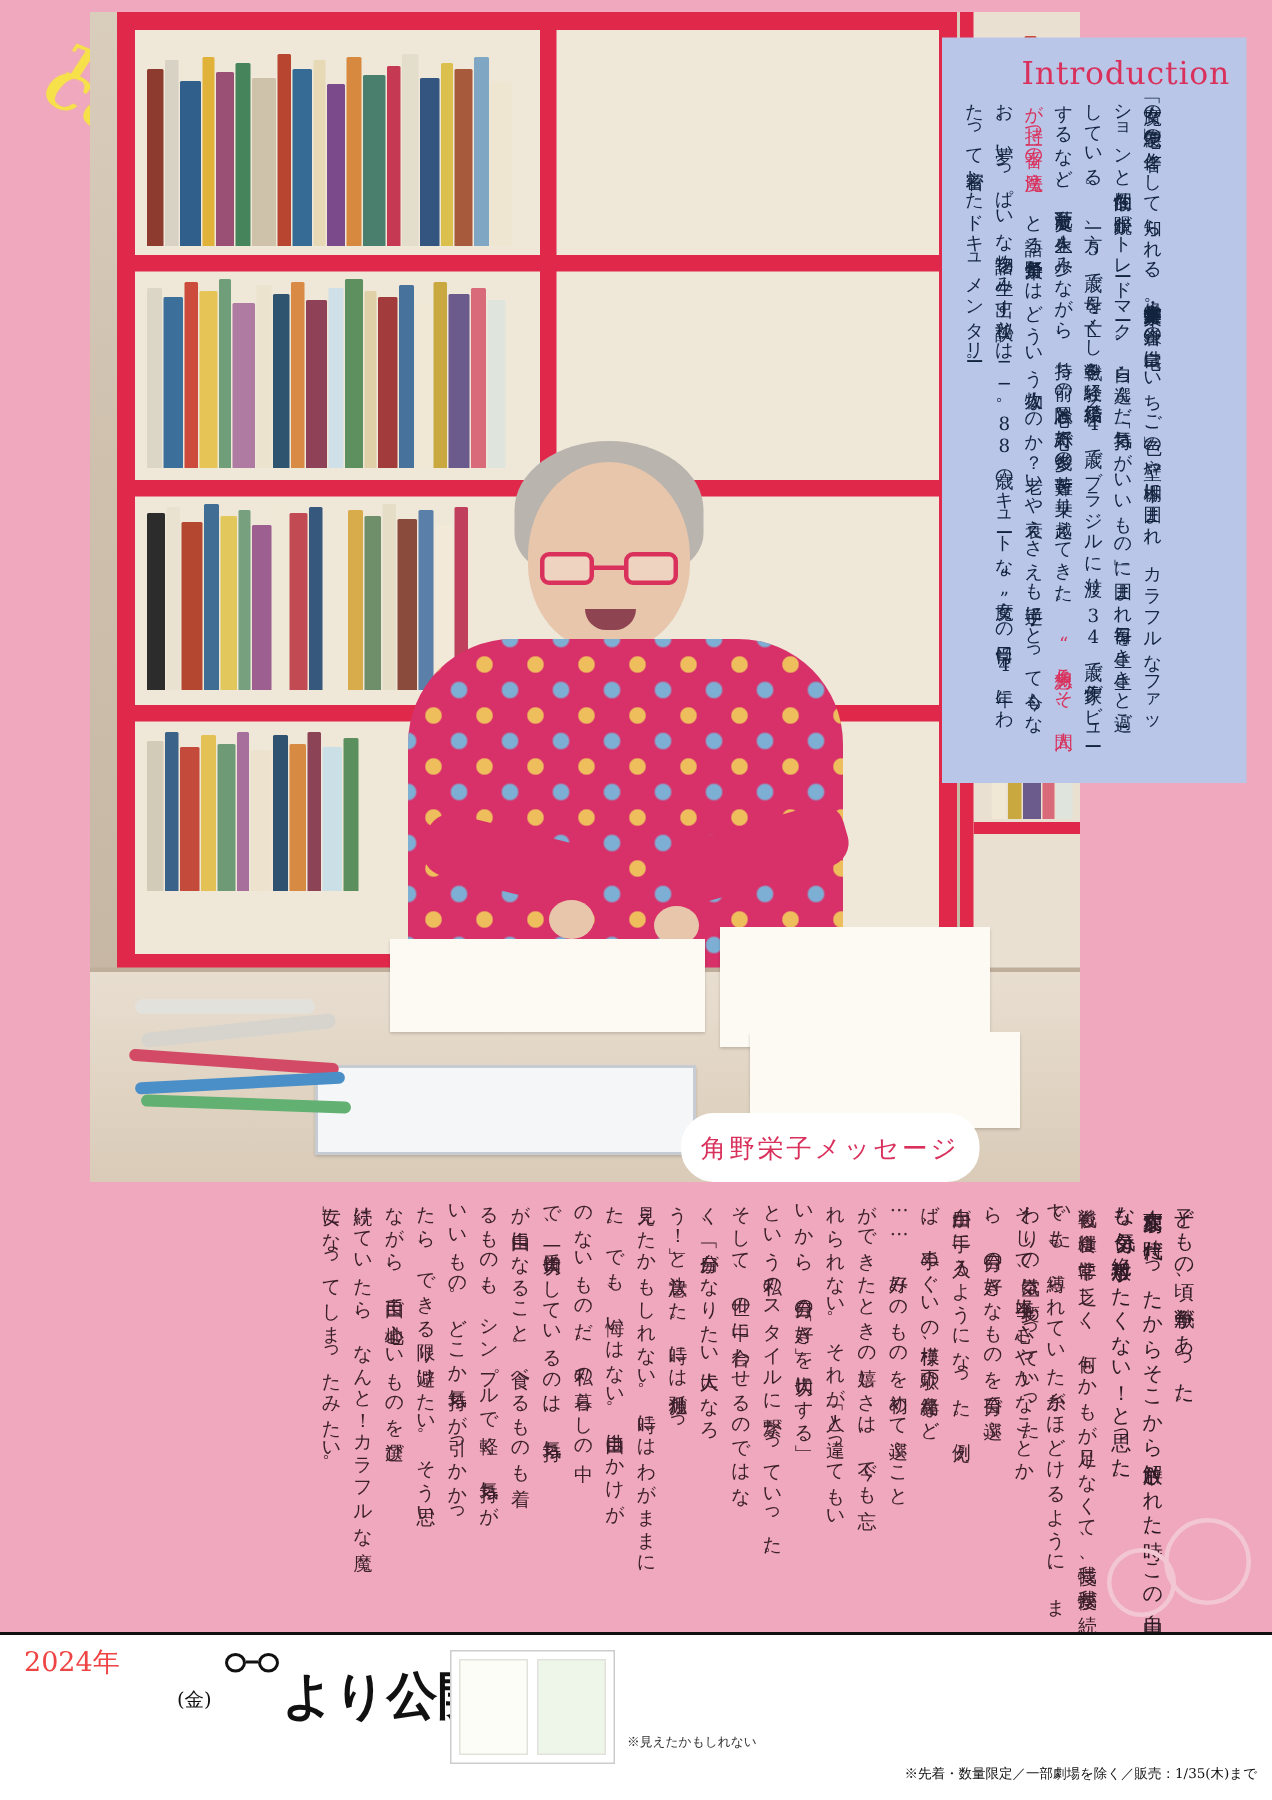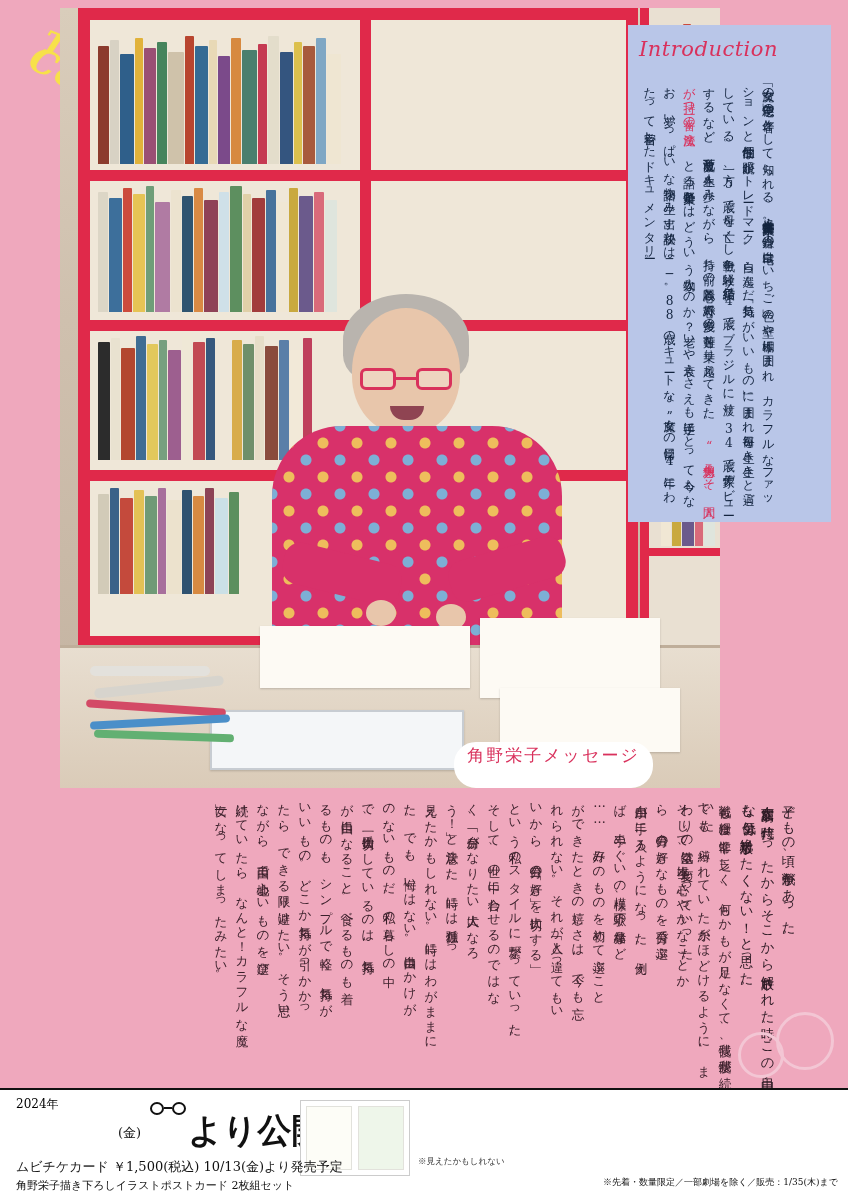--- a/index.html
+++ b/index.html
@@ -202,27 +202,26 @@
     position: absolute;
     right: 17px;
     top: 25px;
     width: 203px;
     height: 497px;
     background: #b9c6e8;
     padding: 10px 11px 10px 11px;
     box-sizing: border-box;
   }
   .intro-title {
-    text-align: left;
+    text-align: right;
     color: #d9315c;
     font-family: "DejaVu Serif", serif;
-    font-style: italic;
     font-size: 21px;
     letter-spacing: .5px;
-    margin: 2px 0 18px;
+    margin: 2px 0 0;
   }
   .intro-body {
     writing-mode: vertical-rl;
     text-orientation: upright;
     height: 432px;
     font-family: "DejaVu Serif", serif;
     font-size: 12.2px;
     line-height: 1.62;
     color: #13243f;
     letter-spacing: .4px;
@@ -233,21 +232,21 @@
   .msg-banner {
     position: absolute;
     right: 195px;
     top: 742px;
     width: 195px;
     height: 42px;
     background: #ffffff;
     border-radius: 22px;
     border: 2px solid #ffffff;
     display: flex;
-    align-items: flex-start;
+    align-items: center;
     justify-content: center;
   }
   .msg-banner span {
     color: #d9315c;
     font-family: "DejaVu Serif", serif;
     font-size: 17px;
     letter-spacing: 2px;
   }
 
   
@@ -291,22 +290,22 @@
     width: 100%;
     height: 110px;
     background: #ffffff;
     border-top: 2px solid #111;
   }
   .f-year {
     position: absolute;
     left: 16px;
     top: 6px;
     font-family: "DejaVu Serif", serif;
-    font-size: 12px;
-    color: #000000;
+    font-size: 18px;
+    color: #ef4444;
   }
   .f-date {
     position: absolute;
     left: 12px;
     top: 14px;
     font-family: "DejaVu Serif", serif;
     font-size: 46px;
     font-weight: bold;
     color: #111;
     letter-spacing: -1px;
@@ -653,18 +652,16 @@
     </div>
     <div class="f-kinyori">(金)</div>
     <div class="f-kokai">より公開</div>
 
     <div class="postcards">
       <div class="pc"></div>
       <div class="pc green"></div>
     </div>
     <div class="pc-note">※見えたかもしれない</div>
 
-    <div class="f-line1">ムビチケカード ￥1,500(税込) 10/13(金)より発売予定</div>
-    <div class="f-line2">角野栄子描き下ろしイラストポストカード 2枚組セット</div>
     <div class="f-right-note">※先着・数量限定／一部劇場を除く／販売：1/35(木)まで</div>
   </div>
 
 </div>
 
 </body></html>

